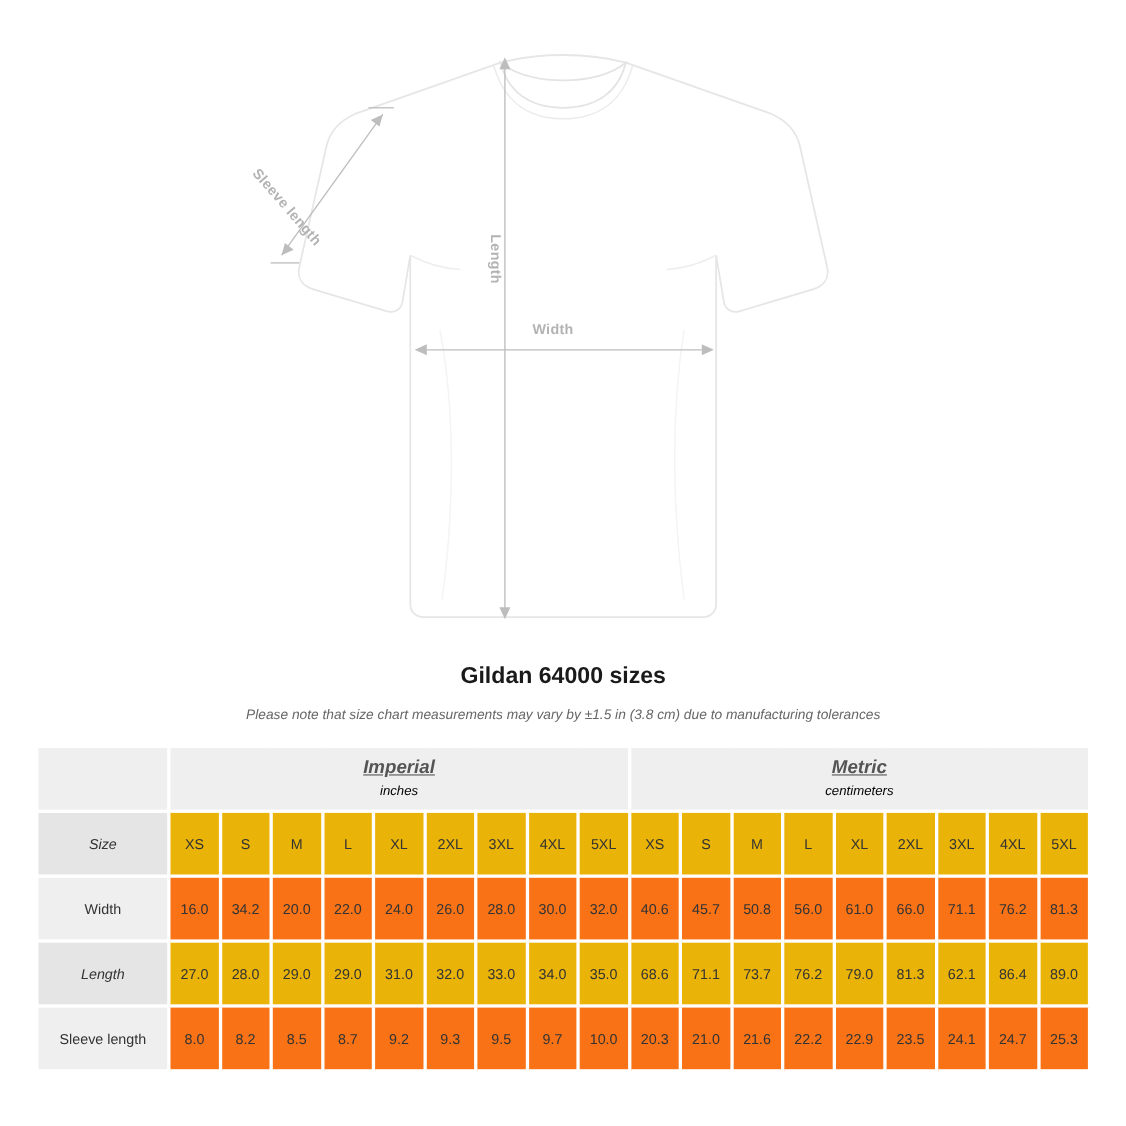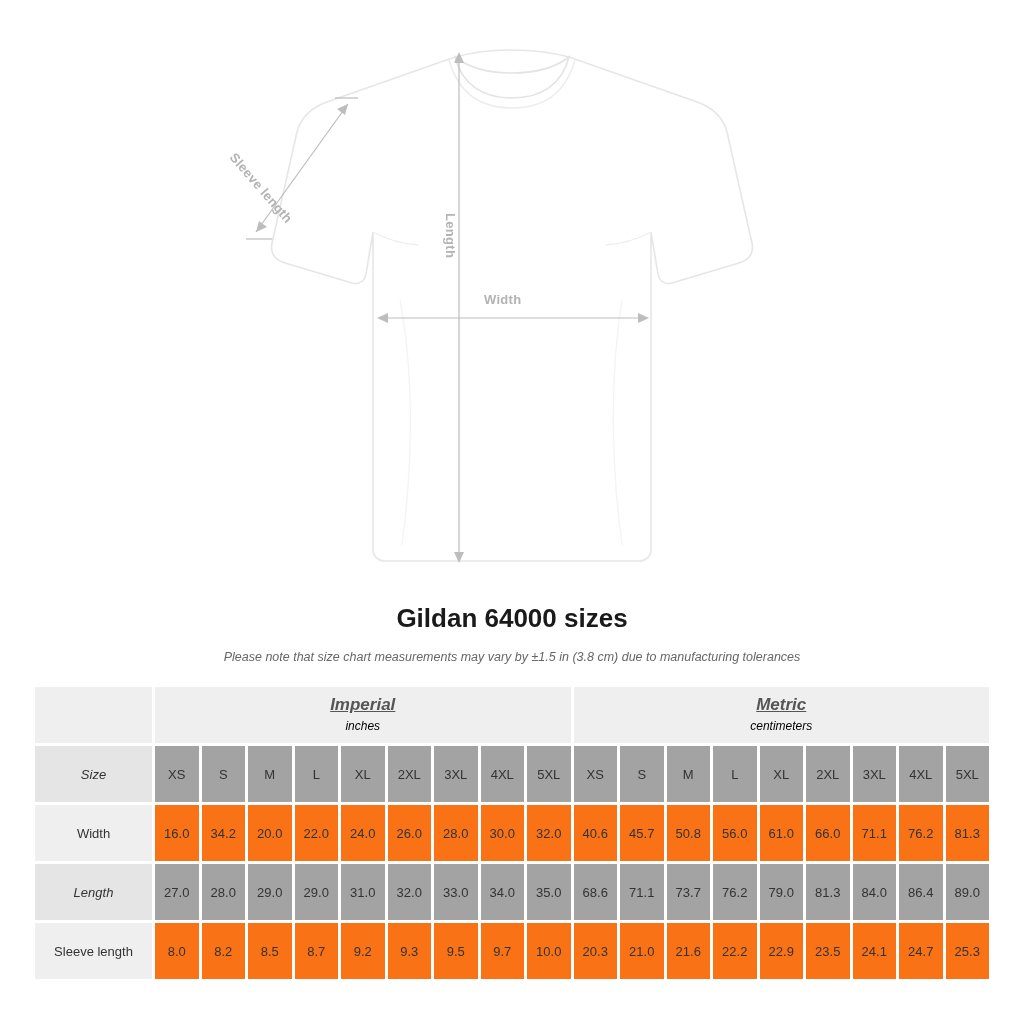--- a/index.html
+++ b/index.html
@@ -54,21 +54,21 @@
     left: 484px;
     top: 292px;
   }
 
   
   .title-block {
     text-align: center;
     margin-top: 18px;
   }
   .chart-title {
-    font-size: 26px;
+    font-size: 21px;
     font-weight: bold;
     color: #1a1a1a;
   }
   .chart-note {
     margin-top: 16px;
     font-size: 12.5px;
     font-style: italic;
     color: #666666;
   }
 
@@ -122,21 +122,21 @@
     font-weight: bold;
     color: #444444;
     font-size: 13px;
   }
   .value-cell {
     background: #f7f7f7;
     color: #444444;
   }
   .row-alt .value-cell { background: #f97316; }
   .row-alt .row-label { background: #efefef; }
-  tr.row-white .value-cell { background: #a3a3a3; text-align: center; }
+  tr.row-white .value-cell { background: #eab308; text-align: center; }
   tr.row-white .row-label { background: #e5e5e5; font-style: italic; }
   .col-first { width: 120px; }
 </style>
 </head>
 <body>
 
 <div class="page">
 
   <div class="illustration">
     <svg class="shirt-svg" width="1024" height="585" viewBox="0 0 1024 585">
@@ -263,21 +263,21 @@
             <td class="value-cell">32.0</td>
             <td class="value-cell">33.0</td>
             <td class="value-cell">34.0</td>
             <td class="value-cell">35.0</td>
             <td class="value-cell">68.6</td>
             <td class="value-cell">71.1</td>
             <td class="value-cell">73.7</td>
             <td class="value-cell">76.2</td>
             <td class="value-cell">79.0</td>
             <td class="value-cell">81.3</td>
-            <td class="value-cell">84.0</td>
+            <td class="value-cell">62.1</td>
             <td class="value-cell">86.4</td>
             <td class="value-cell">89.0</td>
           </tr>
           <tr class="row-alt">
             <td class="col-first row-label">Sleeve length</td>
             <td class="value-cell">8.0</td>
             <td class="value-cell">8.2</td>
             <td class="value-cell">8.5</td>
             <td class="value-cell">8.7</td>
             <td class="value-cell">9.2</td>

